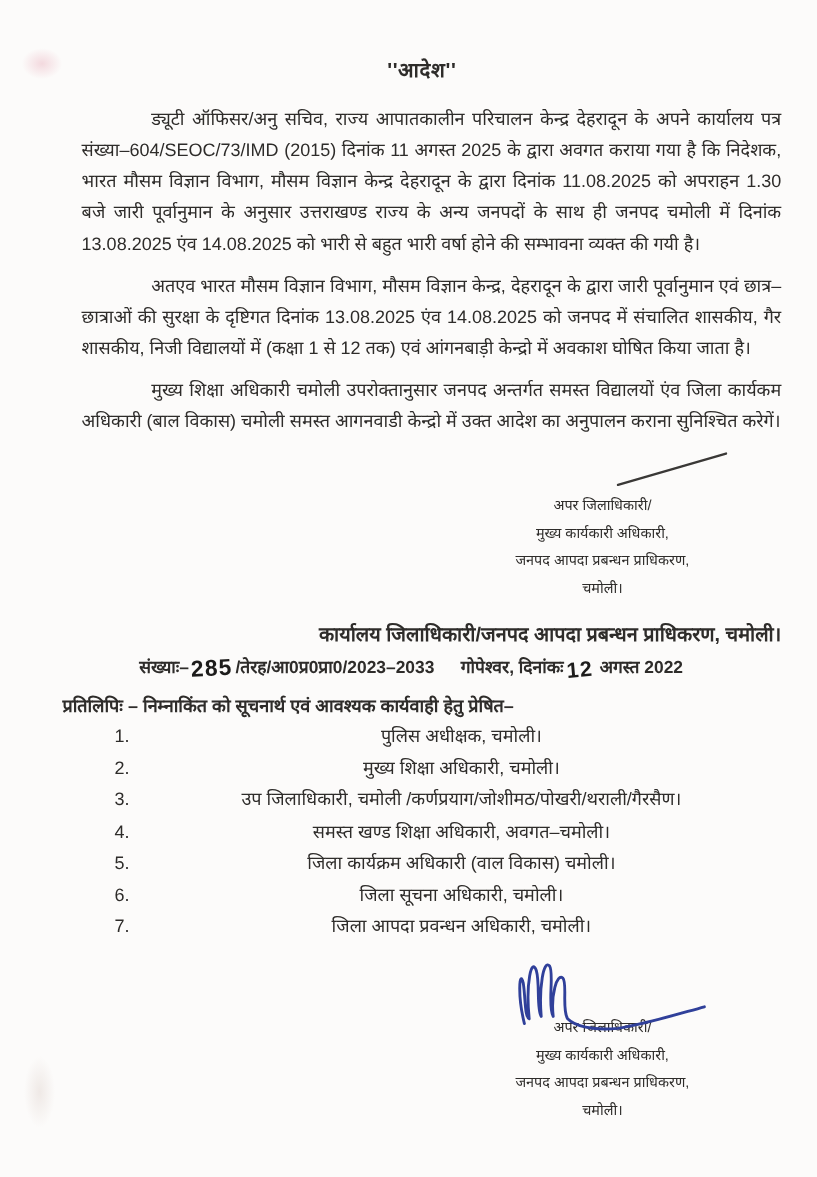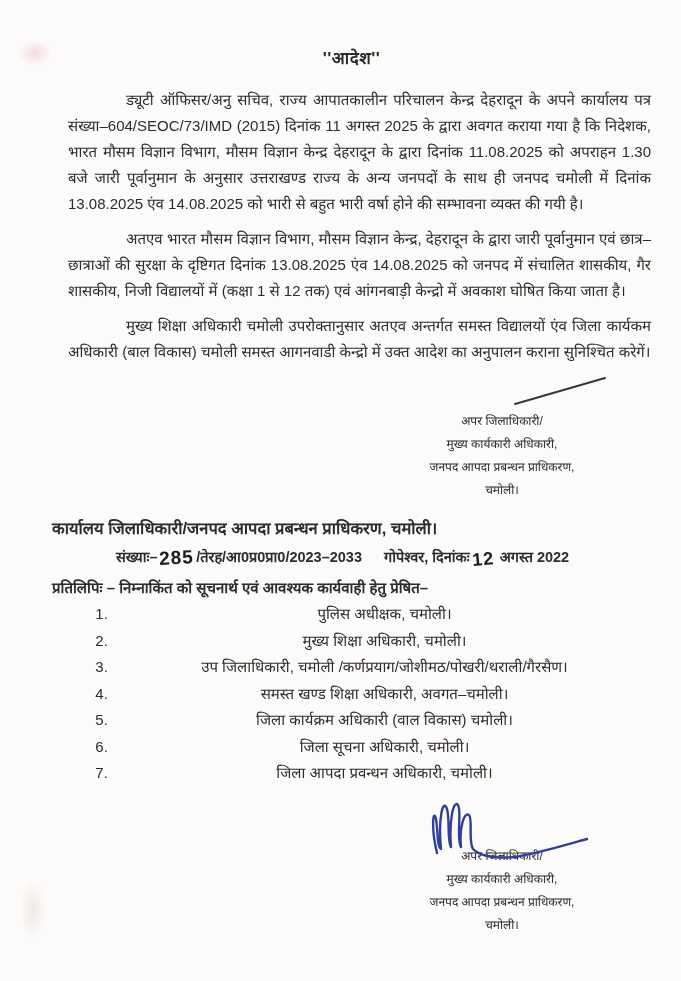--- a/index.html
+++ b/index.html
@@ -46,21 +46,21 @@
     font-size:12px;
     line-height:23px;
     position:relative;
   }
   .sig-block.top{margin-top:2px;}
   .sig-stroke{
     display:block;
     margin:0 34px 2px auto;
   }
   .office-heading{
-    text-align:left;
+    text-align:right;
     font-size:16.5px;
     font-weight:700;
     margin:14px 0 6px 0;
   }
   .ref-line{
     font-size:14.5px;
     font-weight:600;
     margin-left:64px;
     white-space:nowrap;
   }
@@ -103,21 +103,21 @@
   <div class="smudge-bottom"></div>
 
   <h1 class="title">''आदेश''</h1>
 
   <div class="body-text">
 
       <p>ड्यूटी ऑफिसर/अनु सचिव, राज्य आपातकालीन परिचालन केन्द्र देहरादून के अपने कार्यालय पत्र संख्या–604/SEOC/73/IMD (2015) दिनांक 11 अगस्त 2025 के द्वारा अवगत कराया गया है कि निदेशक, भारत मौसम विज्ञान विभाग, मौसम विज्ञान केन्द्र देहरादून के द्वारा दिनांक 11.08.2025 को अपराहन 1.30 बजे जारी पूर्वानुमान के अनुसार उत्तराखण्ड राज्य के अन्य जनपदों के साथ ही जनपद चमोली में दिनांक 13.08.2025 एंव 14.08.2025 को भारी से बहुत भारी वर्षा होने की सम्भावना व्यक्त की गयी है।</p>
 
       <p>अतएव भारत मौसम विज्ञान विभाग, मौसम विज्ञान केन्द्र, देहरादून के द्वारा जारी पूर्वानुमान एवं छात्र–छात्राओं की सुरक्षा के दृष्टिगत दिनांक 13.08.2025 एंव 14.08.2025 को जनपद में संचालित शासकीय, गैर शासकीय, निजी विद्यालयों में (कक्षा 1 से 12 तक) एवं आंगनबाड़ी केन्द्रो में अवकाश घोषित किया जाता है।</p>
 
-      <p>मुख्य शिक्षा अधिकारी चमोली उपरोक्तानुसार अतएव अन्तर्गत समस्त विद्यालयों एंव जिला कार्यकम अधिकारी (बाल विकास) चमोली समस्त आगनवाडी केन्द्रो में उक्त आदेश का अनुपालन कराना सुनिश्चित करेगें।</p>
+      <p>मुख्य शिक्षा अधिकारी चमोली उपरोक्तानुसार जनपद अन्तर्गत समस्त विद्यालयों एंव जिला कार्यकम अधिकारी (बाल विकास) चमोली समस्त आगनवाडी केन्द्रो में उक्त आदेश का अनुपालन कराना सुनिश्चित करेगें।</p>
     </div>
 
   <div class="sig-block top">
     <svg class="sig-stroke" width="100" height="34" viewBox="0 0 100 34">
       <line x1="4" y1="30" x2="94" y2="4" stroke="#3a3836" stroke-width="2" stroke-linecap="round"></line>
     </svg>
     <div>
 
         <div>अपर जिलाधिकारी/</div>
 

